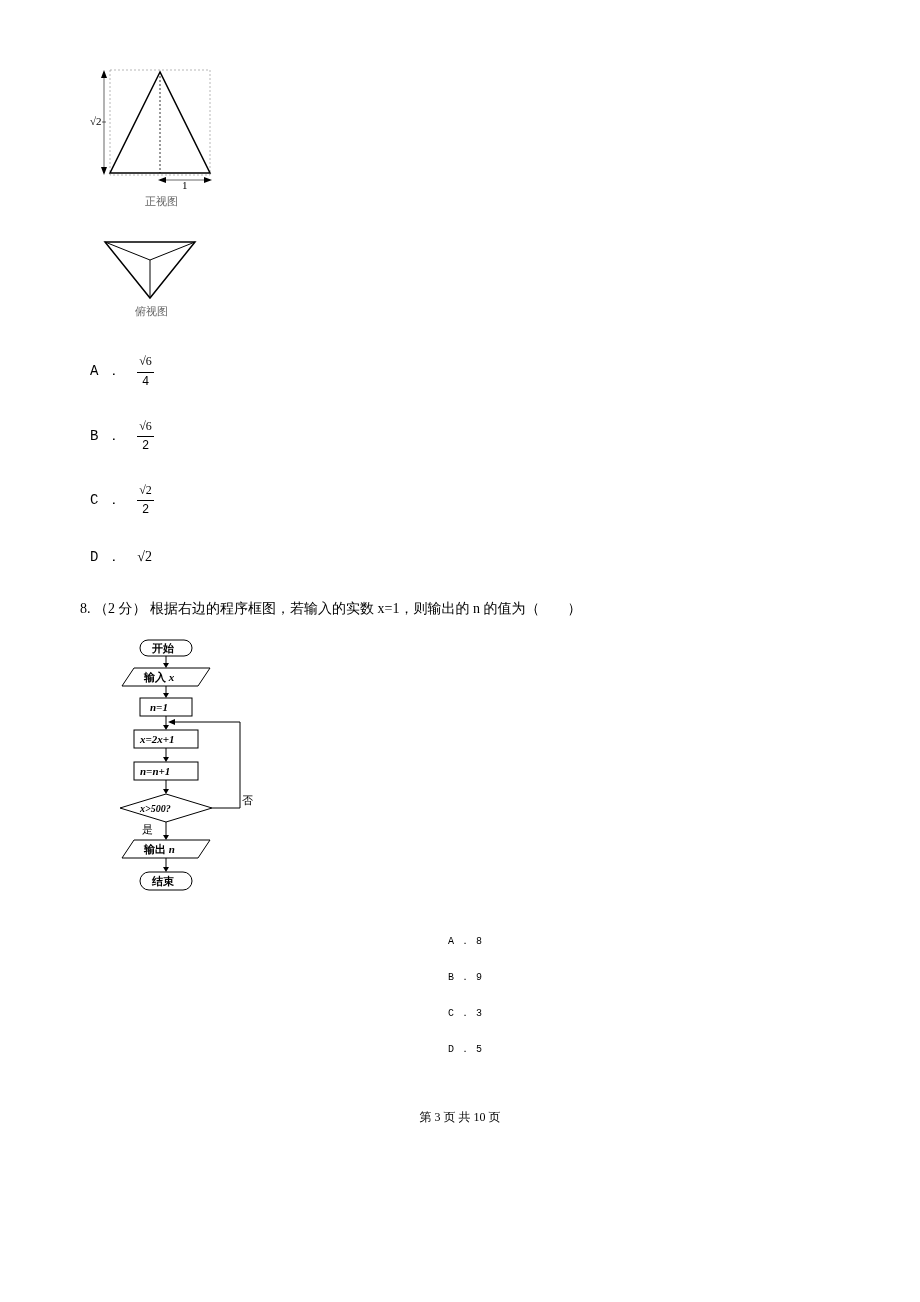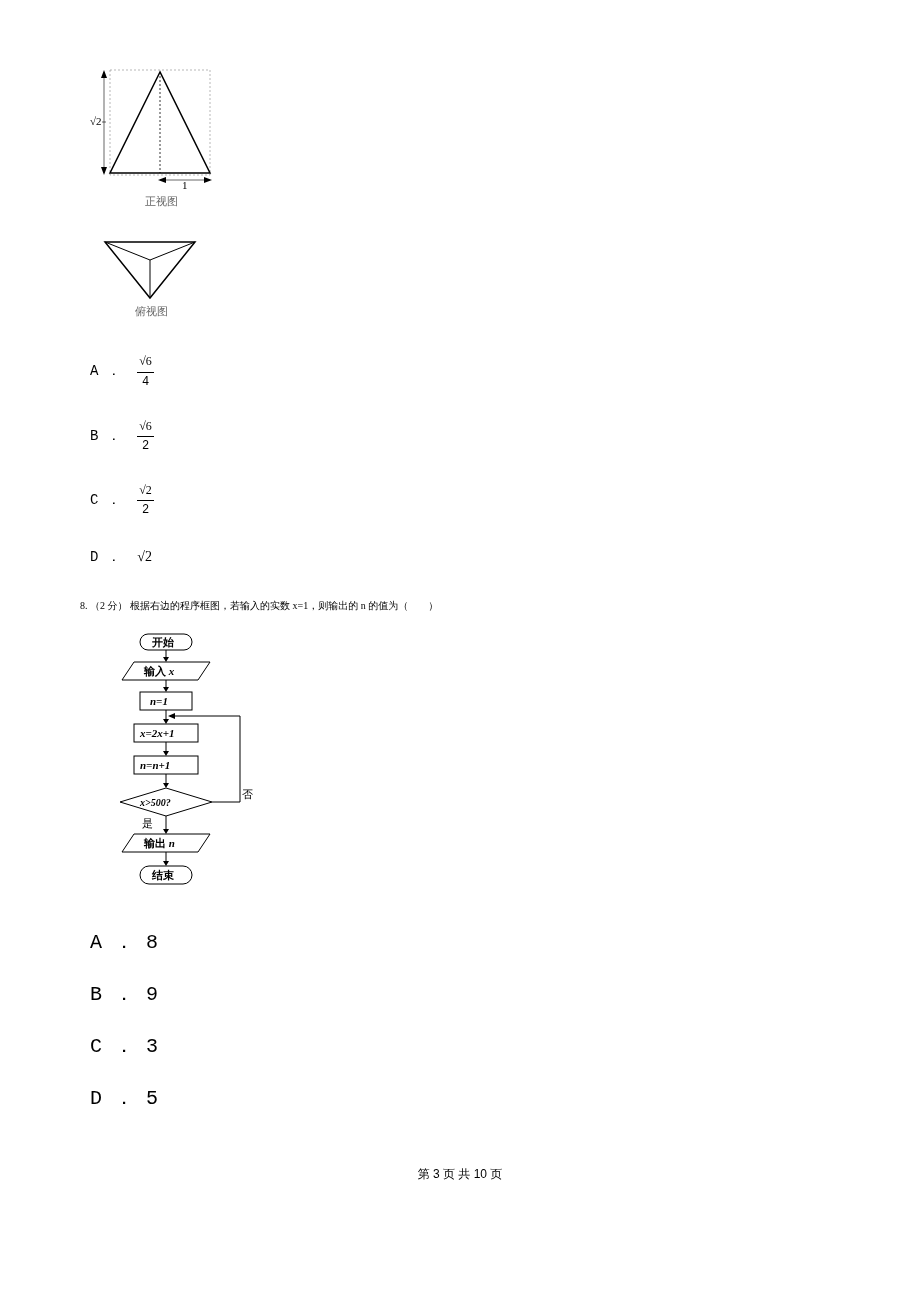--- a/index.html
+++ b/index.html
@@ -45,35 +45,36 @@
     .fraction .den {
       display: block;
       padding: 0 2px;
       font-size: 12px;
     }
     .sqrt {
       font-family: "Times New Roman", serif;
     }
     .question {
       margin: 30px 0 10px 0;
-      font-size: 10px;
+      font-size: 14px;
     }
     .flowchart {
       margin: 16px 0 20px 20px;
     }
     .simple-option {
       margin: 20px 0 20px 10px;
       font-family: "Courier New", monospace;
-      font-size: 20px;
+      font-size: 10px;
+      text-align: center;
     }
     .page-footer {
       text-align: center;
       font-size: 12px;
       margin-top: 50px;
-      font-family: Liberation Sans, sans-serif;
+      font-family: Liberation Serif, serif;
     }
   </style>
 </head>
 <body>
 
 <div class="figure triangle-figure">
   <svg width="130" height="150" viewBox="0 0 130 150">
 
     <rect x="20" y="10" width="100" height="105" fill="none" stroke="#888" stroke-width="0.6" stroke-dasharray="2,2"></rect>
 

